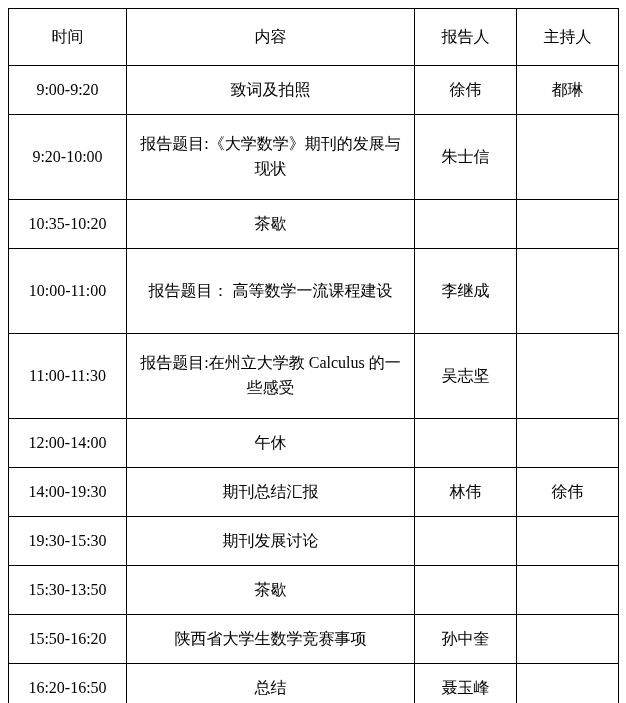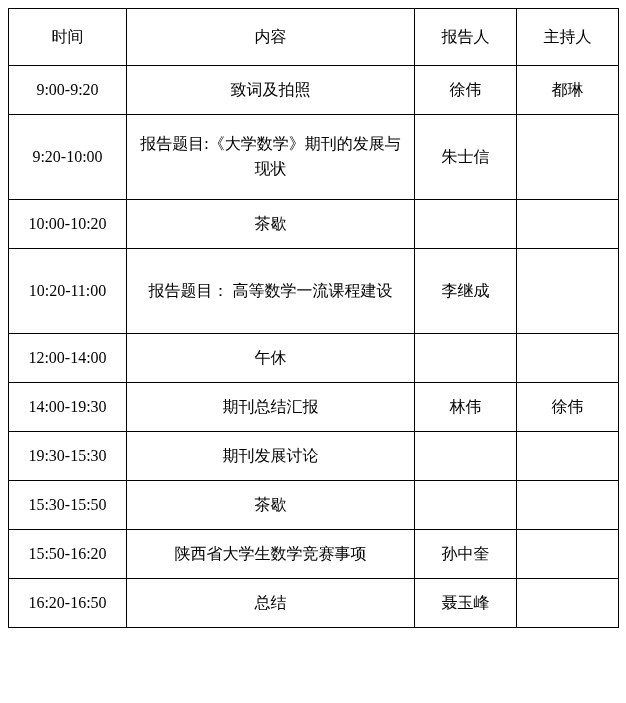--- a/index.html
+++ b/index.html
@@ -88,29 +88,35 @@
           <td>徐伟</td>
           <td>都琳</td>
         </tr>
         <tr class="row-tall">
           <td class="cell-time">9:20-10:00</td>
           <td class="cell-content content-left">报告题目:《大学数学》期刊的发展与现状</td>
           <td>朱士信</td>
           <td></td>
         </tr>
         <tr class="row-normal">
-          <td class="cell-time">10:00-10:20</td>
+          <td class="cell-time">10:35-10:20</td>
           <td class="cell-content">茶歇</td>
           <td></td>
           <td></td>
         </tr>
         <tr class="row-tall">
-          <td class="cell-time">10:20-11:00</td>
+          <td class="cell-time">10:00-11:00</td>
           <td class="cell-content content-left">报告题目： 高等数学一流课程建设</td>
           <td>李继成</td>
+          <td></td>
+        </tr>
+        <tr class="row-tall">
+          <td class="cell-time">11:00-11:30</td>
+          <td class="cell-content content-left">报告题目:在州立大学教 Calculus 的一些感受</td>
+          <td>吴志坚</td>
           <td></td>
         </tr>
         <tr class="row-normal">
           <td class="cell-time">12:00-14:00</td>
           <td class="cell-content">午休</td>
           <td></td>
           <td></td>
         </tr>
         <tr class="row-normal">
           <td class="cell-time">14:00-19:30</td>
@@ -118,21 +124,21 @@
           <td>林伟</td>
           <td>徐伟</td>
         </tr>
         <tr class="row-normal">
           <td class="cell-time">19:30-15:30</td>
           <td class="cell-content">期刊发展讨论</td>
           <td></td>
           <td></td>
         </tr>
         <tr class="row-normal">
-          <td class="cell-time">15:30-15:50</td>
+          <td class="cell-time">15:30-13:50</td>
           <td class="cell-content">茶歇</td>
           <td></td>
           <td></td>
         </tr>
         <tr class="row-normal">
           <td class="cell-time">15:50-16:20</td>
           <td class="cell-content">陕西省大学生数学竞赛事项</td>
           <td>孙中奎</td>
           <td></td>
         </tr>

